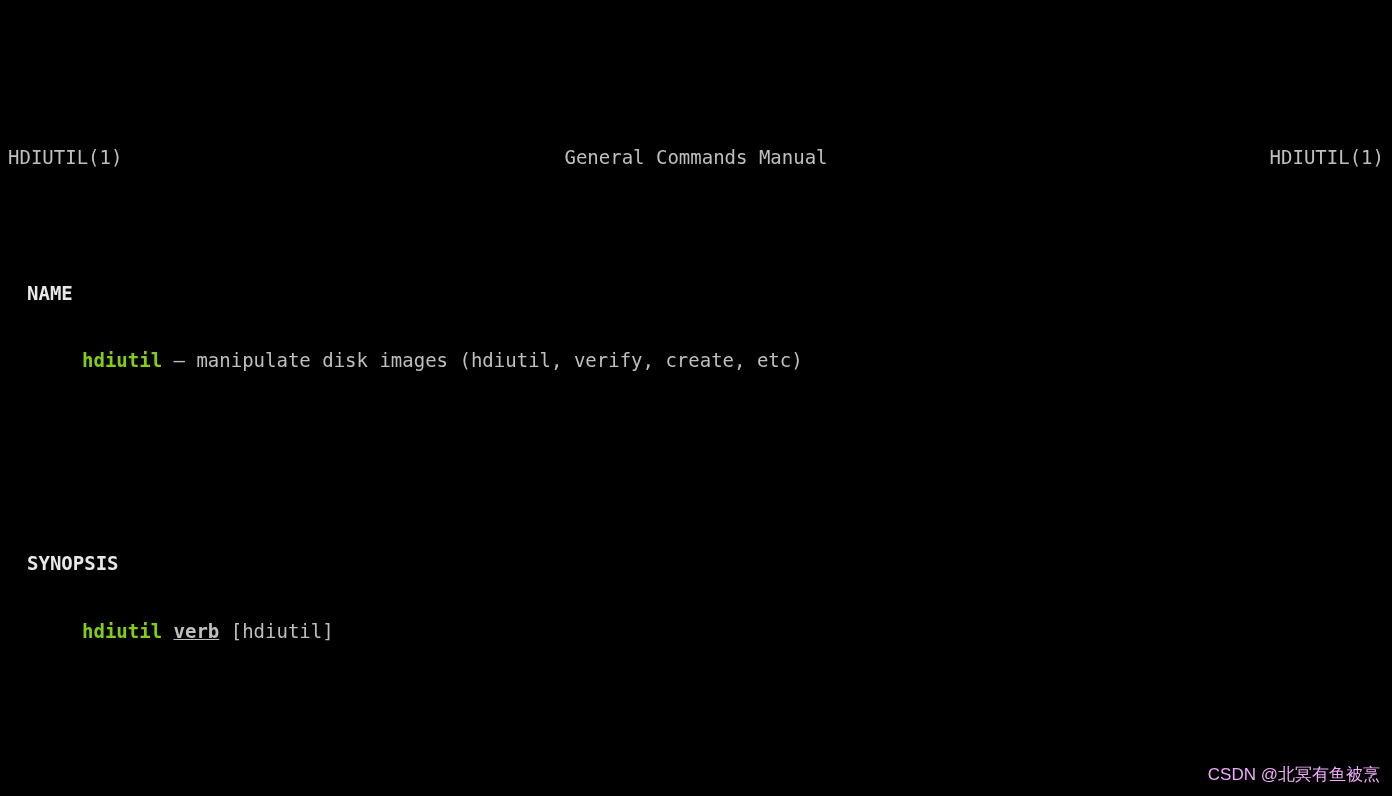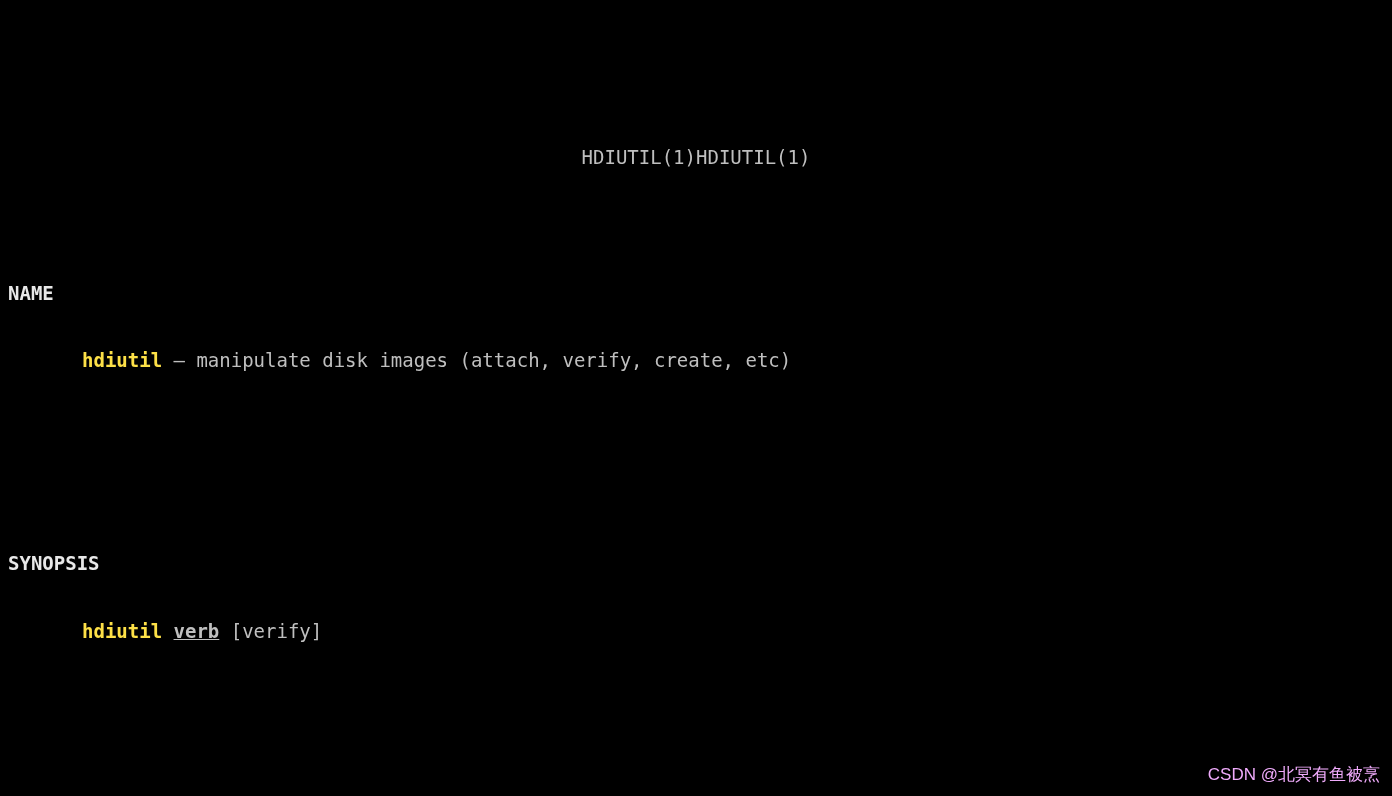--- a/index.html
+++ b/index.html
@@ -11,34 +11,35 @@
     line-height: 1.78;
     padding: 6px 8px;
     width: 1392px;
     height: 796px;
     overflow: hidden;
     position: relative;
     white-space: pre;
   }
   .header-line {
     display: flex;
-    justify-content: center;
+    justify-content: space-between;
     margin-bottom: 34px;
   }
   .section-head {
     font-weight: bold;
     color: #e8e8e8;
+    margin-left: 19px;
   }
   .indent {
     padding-left: 74px;
     white-space: normal;
   }
   .bold {
     font-weight: bold;
-    color: #fde047;
+    color: #84cc16;
   }
   .ul {
     text-decoration: underline;
     font-weight: bold;
   }
   .para-gap { height: 34px; }
   .watermark {
     position: absolute;
     right: 12px;
     bottom: 6px;
@@ -48,30 +49,31 @@
     white-space: nowrap;
   }
 </style>
 </head>
 <body>
 
 
 
 <div class="header-line">
   <span>HDIUTIL(1)</span>
+  <span>General Commands Manual</span>
   <span>HDIUTIL(1)</span>
 </div>
 
 <div class="section-head">NAME</div>
-<div class="indent"><span class="bold">hdiutil</span><span> – manipulate disk images (attach, verify, create, etc)</span></div>
+<div class="indent"><span class="bold">hdiutil</span><span> – manipulate disk images (hdiutil, verify, create, etc)</span></div>
 
 <div class="para-gap"></div>
 
 <div class="section-head">SYNOPSIS</div>
-<div class="indent"><span class="bold">hdiutil</span><span> </span><span class="ul">verb</span><span> [verify]</span></div>
+<div class="indent"><span class="bold">hdiutil</span><span> </span><span class="ul">verb</span><span> [hdiutil]</span></div>
 
 <div class="para-gap"></div>
 
 
 
 
 
 
 
 

